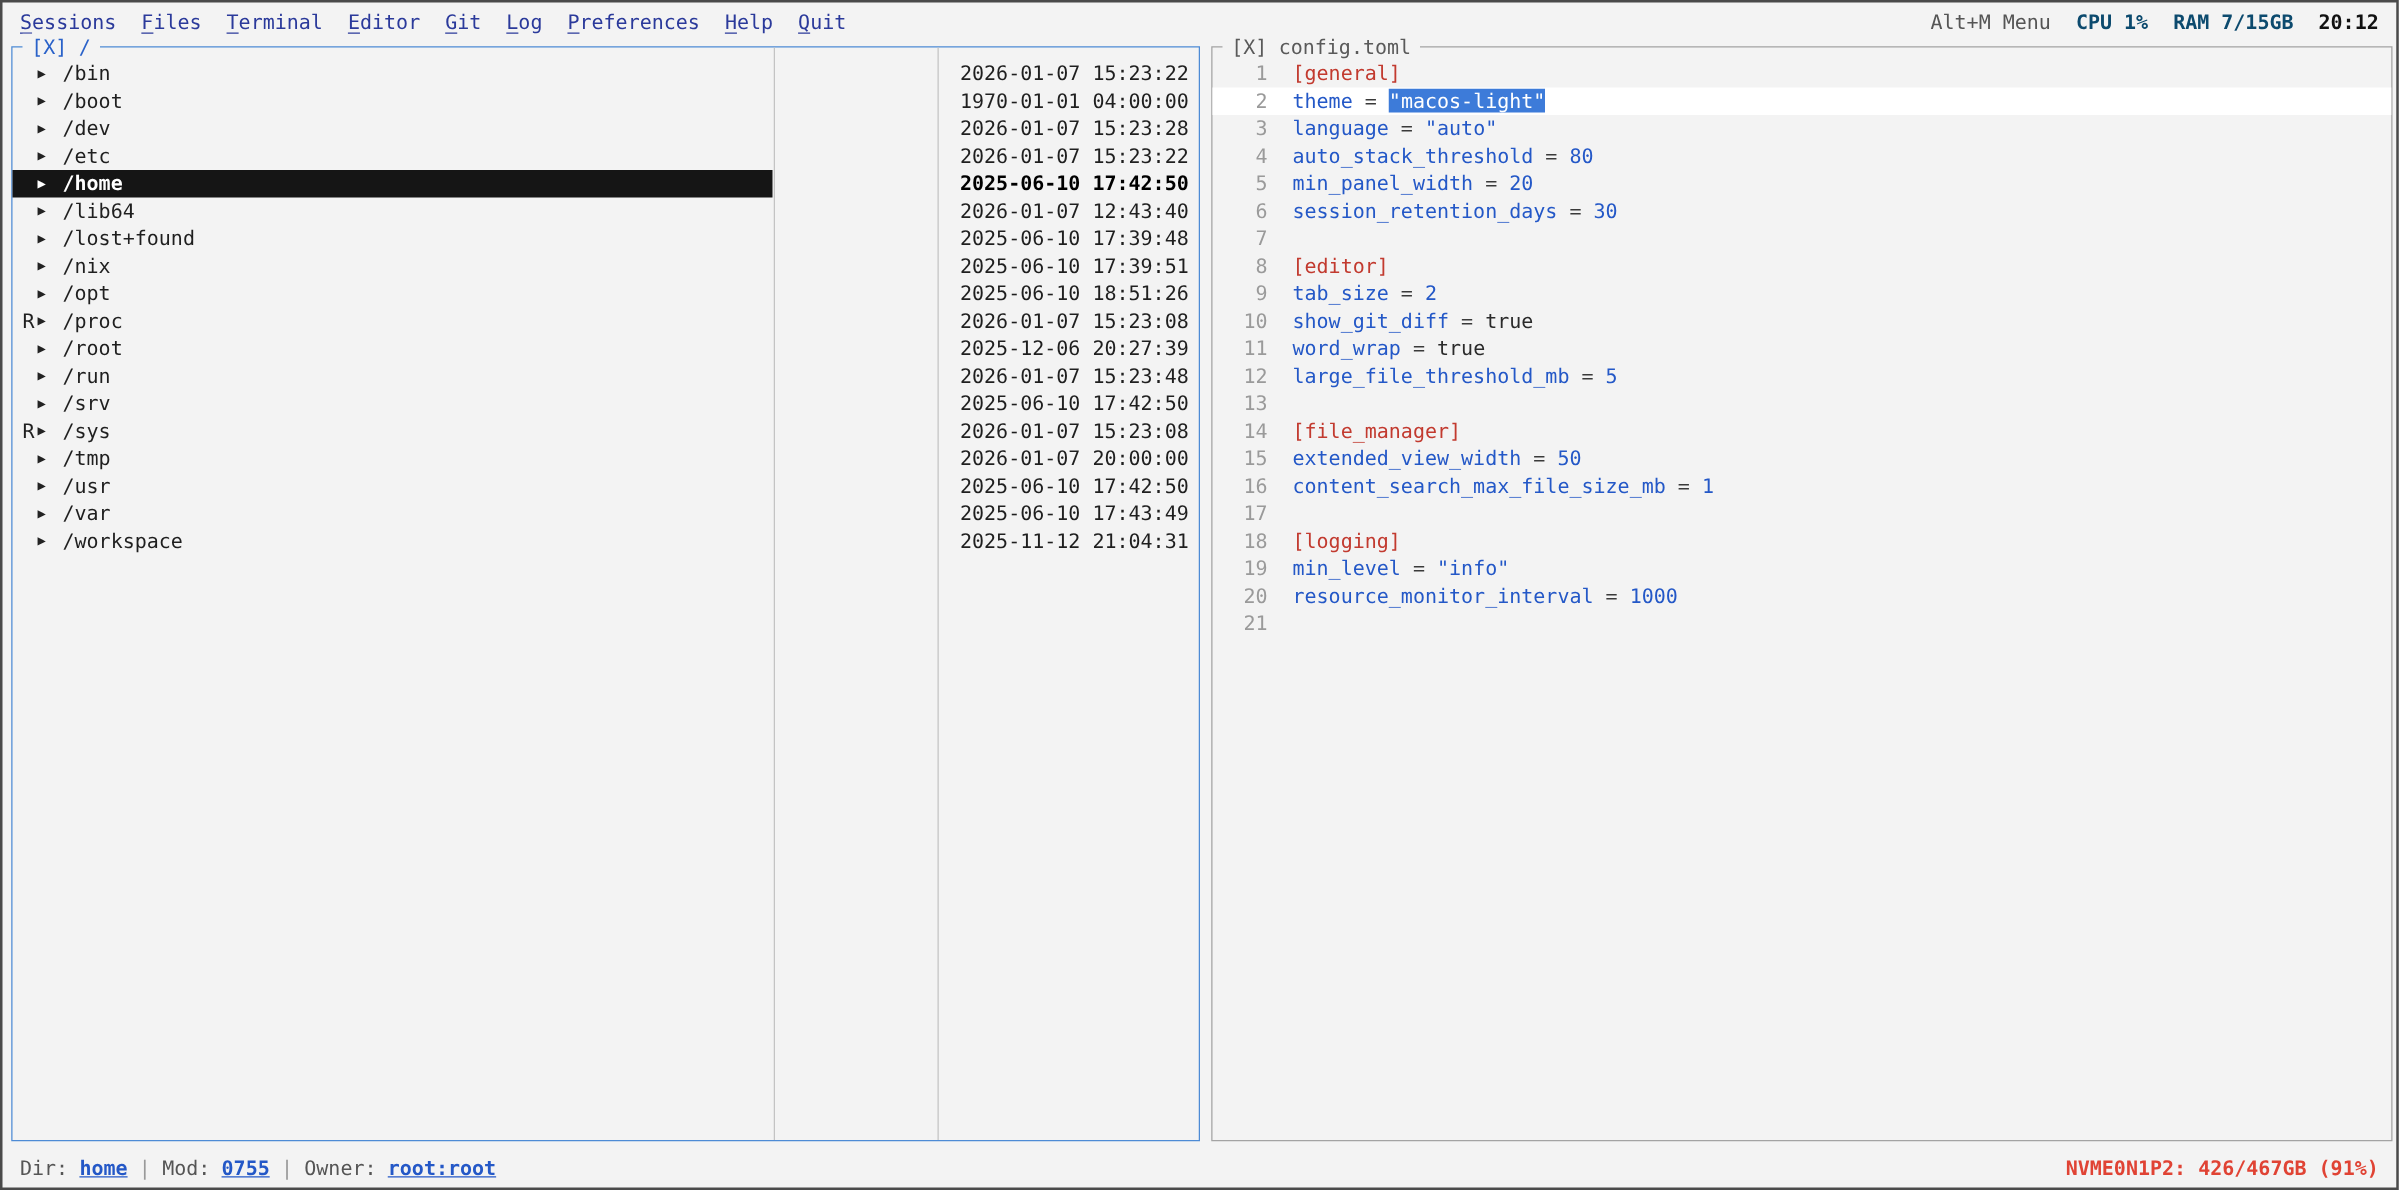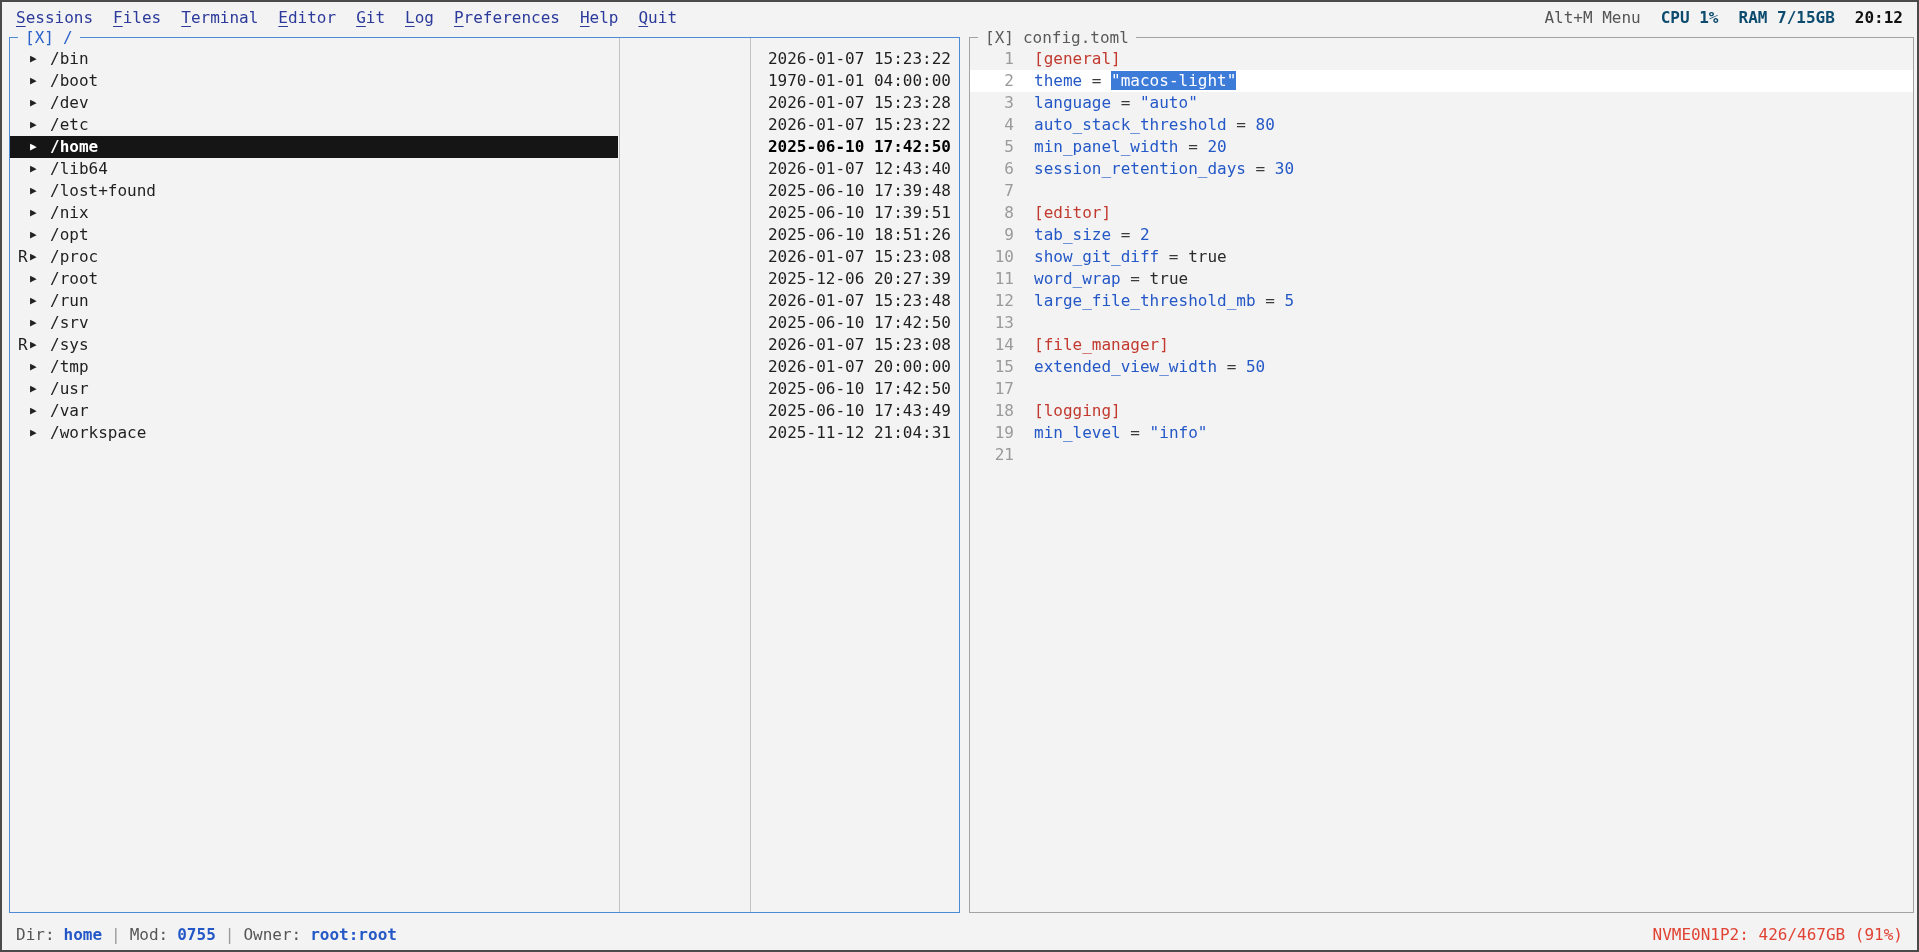--- a/index.html
+++ b/index.html
@@ -60,22 +60,22 @@
   .t-num  { color:#2458c7; }
   .t-bool { color:#2b2b2b; }
   .t-sel  { background:#3d7bd9; color:#fff; }
 
   
   .statusbar { position:absolute; left:0; right:0; top:916px; height:32px;
                display:flex; align-items:center; padding:0 14px; }
   .sb-left { display:flex; gap:9px; white-space:pre;justify-content:center; }
   .sb-label { color:#555; }
   .sb-sep { color:#999; }
-  .sb-value { color:#2458c7; font-weight:bold; }
-  .sb-right { margin-left:auto; color:#e04334; white-space:pre; }
+  .sb-value { color:#2458c7; font-weight:bold;text-decoration:underline; }
+  .sb-right { margin-left:auto; color:#e04334; white-space:pre;font-weight:bold; }
 </style>
 </head>
 <body>
 
 <div class="screen">
 
   <div class="menubar">
     <div class="menu-left">
         <span class="menu-item"><u>S</u>essions</span>
         <span class="menu-item"><u>F</u>iles</span>
@@ -282,23 +282,25 @@
         <div class="eline"><span class="lnum">6</span><span class="t-key">session_retention_days</span><span class="t-op"> = </span><span class="t-num">30</span></div>
         <div class="eline"><span class="lnum">7</span></div>
         <div class="eline"><span class="lnum">8</span><span class="t-section">[editor]</span></div>
         <div class="eline"><span class="lnum">9</span><span class="t-key">tab_size</span><span class="t-op"> = </span><span class="t-num">2</span></div>
         <div class="eline"><span class="lnum">10</span><span class="t-key">show_git_diff</span><span class="t-op"> = </span><span class="t-bool">true</span></div>
         <div class="eline"><span class="lnum">11</span><span class="t-key">word_wrap</span><span class="t-op"> = </span><span class="t-bool">true</span></div>
         <div class="eline"><span class="lnum">12</span><span class="t-key">large_file_threshold_mb</span><span class="t-op"> = </span><span class="t-num">5</span></div>
         <div class="eline"><span class="lnum">13</span></div>
         <div class="eline"><span class="lnum">14</span><span class="t-section">[file_manager]</span></div>
         <div class="eline"><span class="lnum">15</span><span class="t-key">extended_view_width</span><span class="t-op"> = </span><span class="t-num">50</span></div>
+        <div class="eline"><span class="lnum">16</span><span class="t-key">content_search_max_file_size_mb</span><span class="t-op"> = </span><span class="t-num">1</span></div>
         <div class="eline"><span class="lnum">17</span></div>
         <div class="eline"><span class="lnum">18</span><span class="t-section">[logging]</span></div>
         <div class="eline"><span class="lnum">19</span><span class="t-key">min_level</span><span class="t-op"> = </span><span class="t-str">"info"</span></div>
+        <div class="eline"><span class="lnum">20</span><span class="t-key">resource_monitor_interval</span><span class="t-op"> = </span><span class="t-num">1000</span></div>
         <div class="eline"><span class="lnum">21</span></div>
       </div>
   </div>
 
   <div class="statusbar">
     <div class="sb-left">
       <span class="sb-label">Dir:</span>
       <span class="sb-value">home</span>
       <span class="sb-sep">|</span>
       <span class="sb-label">Mod:</span>

